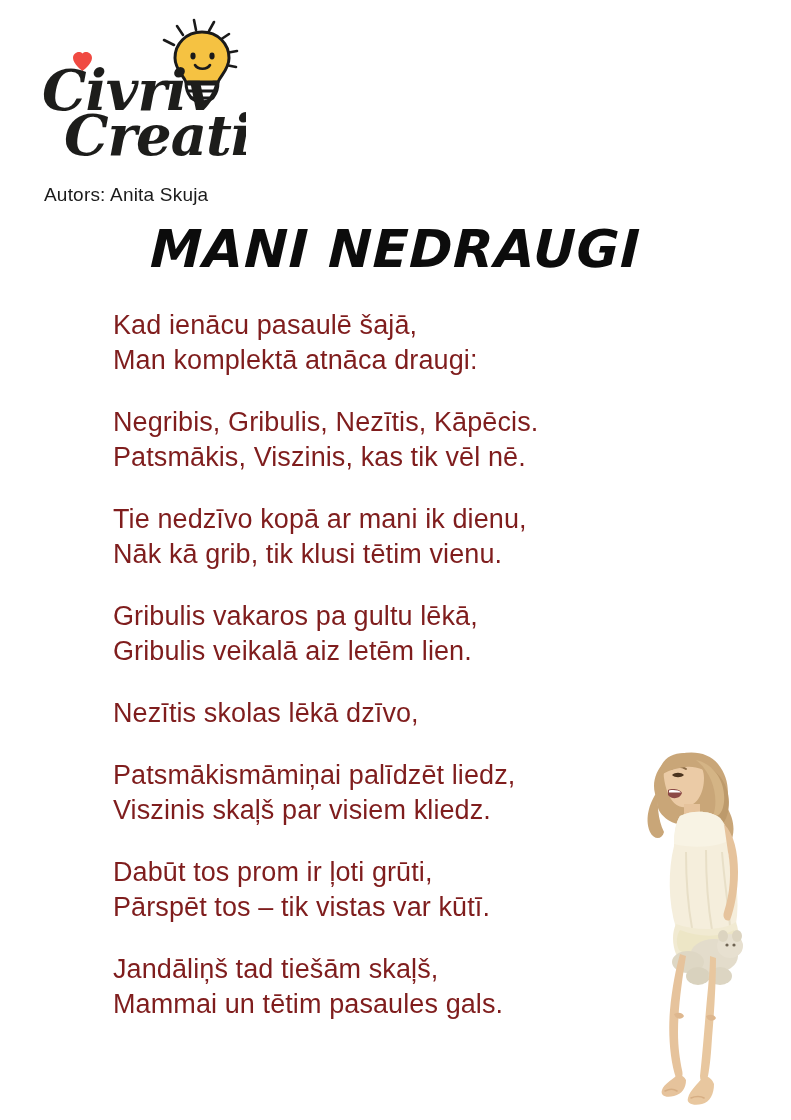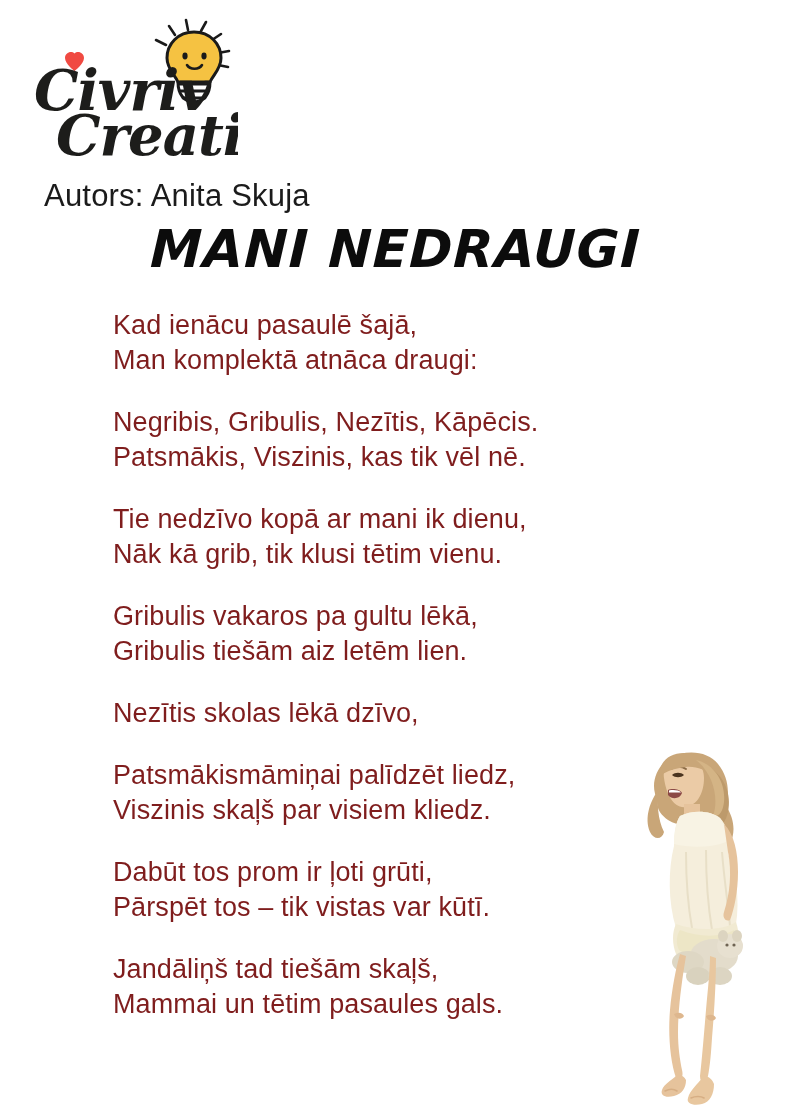--- a/index.html
+++ b/index.html
@@ -12,33 +12,33 @@
     height: 1120px;
     position: relative;
     overflow: hidden;
     font-family: "Liberation Sans", sans-serif;
     color: #1a1a1a;
   }
 
   
   .logo-block {
     position: absolute;
-    left: 28px;
+    left: 36px;
     top: 18px;
     width: 210px;
     height: 150px;
   }
   .logo-svg { display: block; }
 
   
   .author-line {
     position: absolute;
     left: 44px;
-    top: 178px;
-    font-size: 31px;
+    top: 184px;
+    font-size: 19px;
     font-weight: 400;
     letter-spacing: 0.2px;
     color: #1b1b1b;
     white-space: nowrap;
   }
 
   
   .poem-title {
     position: absolute;
     left: 0;
@@ -133,21 +133,21 @@
   <div class="stanza">
     <div class="poem-line">Negribis, Gribulis, Nezītis, Kāpēcis.</div>
     <div class="poem-line">Patsmākis, Viszinis, kas tik vēl nē.</div>
   </div>
   <div class="stanza">
     <div class="poem-line">Tie nedzīvo kopā ar mani ik dienu,</div>
     <div class="poem-line">Nāk kā grib, tik klusi tētim vienu.</div>
   </div>
   <div class="stanza">
     <div class="poem-line">Gribulis vakaros pa gultu lēkā,</div>
-    <div class="poem-line">Gribulis tiešām aiz letēm lien.</div>
+    <div class="poem-line">Gribulis veikalā aiz letēm lien.</div>
   </div>
   <div class="stanza">
     <div class="poem-line">Nezītis skolas lēkā dzīvo,</div>
   </div>
   <div class="stanza">
     <div class="poem-line">Patsmākismāmiņai palīdzēt liedz,</div>
     <div class="poem-line">Viszinis skaļš par visiem kliedz.</div>
   </div>
   <div class="stanza">
     <div class="poem-line">Dabūt tos prom ir ļoti grūti,</div>

